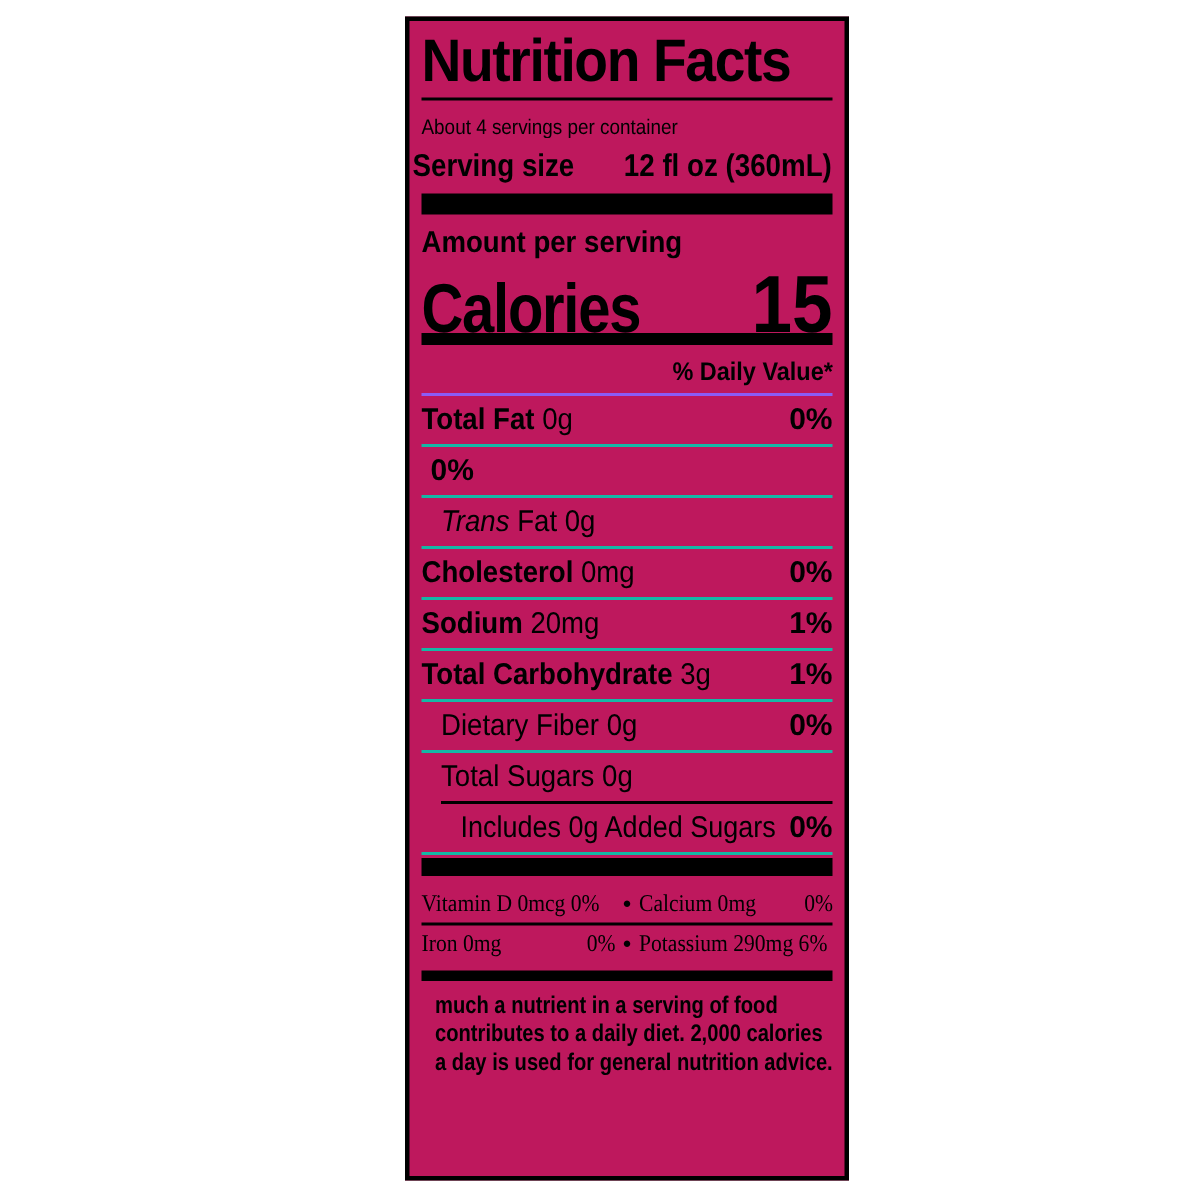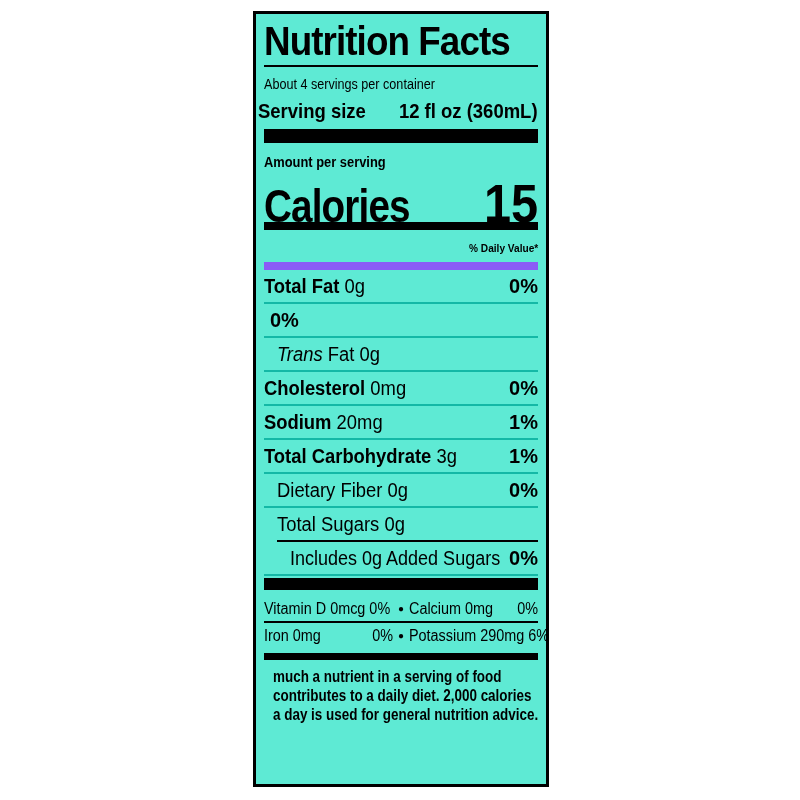--- a/index.html
+++ b/index.html
@@ -1,23 +1,23 @@
 <!DOCTYPE html>
 <html><head>
 <meta charset="utf-8">
 <style>
   * { margin:0; padding:0; box-sizing:border-box; }
   html,body { width:800px; height:800px; background:#ffffff;
     font-family:"Liberation Sans", sans-serif; color:#000; }
   .stage { width:800px; height:800px; position:relative; background:#fff; }
 
   .nf-box {
-    position:absolute; left:253px; top:11px;
+    position:absolute; left:270px; top:11px;
     width:296px; min-height:776px;
-    background:#5eead4; border:3px solid #000;
+    background:#be185d; border:3px solid #000;
     padding:5px 8px 8px 8px;
   }
 
   
   .cx { display:inline-block; white-space:nowrap; transform-origin:0 50%; }
   .s92 { transform:scaleX(.92); }
   .s88 { transform:scaleX(.88); }
   .s90 { transform:scaleX(.90); }
   .s84 { transform:scaleX(.84); }
   .oR  { transform-origin:100% 50%; }
@@ -28,42 +28,42 @@
   .about { font-size:14px; line-height:26px; }
   .serving { display:flex; justify-content:flex-end; align-items:baseline;
              font-size:21px; font-weight:bold; line-height:27px; }
 
   .bar { background:#000; }
   .bar-xl { height:14px; margin:5px 0 9px 0; }
   .bar-m  { height:8px;  margin:4px 0 7px 0; }
   .bar-l  { height:12px; margin:2px 0 6px 0; }
   .bar-s  { height:7px;  margin:5px 0 7px 0; }
 
-  .aps { font-size:14px; font-weight:bold; line-height:20px; }
+  .aps { font-size:20px; font-weight:bold; line-height:20px; }
   .calrow { display:flex; justify-content:space-between; align-items:baseline; height:46px; }
   .cal-label { font-size:46px; font-weight:bold; letter-spacing:-1px; }
   .cal-value { font-size:54px; font-weight:bold; }
 
-  .dvh { text-align:right; font-size:11px; font-weight:bold; line-height:22px;
-         padding-bottom:3px; border-bottom:8px solid #8b5cf6; }
+  .dvh { text-align:right; font-size:17px; font-weight:bold; line-height:22px;
+         padding-bottom:3px; border-bottom:2px solid #8b5cf6; }
 
   .row { display:flex; justify-content:space-between; align-items:baseline;
          font-size:20px; line-height:22px; padding:5px 0;
          border-bottom:2px solid #14b8a6; }
   .row .nm { flex:1 1 0; min-width:0; }
   .row .pct { font-weight:bold; margin-left:6px; }
   .ind1 { padding-left:13px; }
   .ind2 { padding-left:26px; }
   .nob { border-bottom:none; }
   .rule-indent { height:2px; background:#000; margin-left:13px; }
   i { font-style:italic; }
   b { font-weight:bold; }
 
   .vrow { display:flex; align-items:center; font-size:16px; line-height:25px; }
-  .vhalf { flex:1 1 0; min-width:0; display:flex; justify-content:space-between; align-items:flex-start; }
+  .vhalf { flex:1 1 0; min-width:0; display:flex; justify-content:space-between; align-items:flex-start;font-family:Liberation Serif, serif; }
   .vrule { height:2px; background:#000; }
   .bullet { font-size:10px; padding:0 5px; line-height:25px; }
 
   .footnote { margin-top:1px; font-size:16px; font-weight:bold; }
   .fline { line-height:19px; }
   .fline.hang { padding-left:9px; }
 </style>
 </head>
 <body>
 

